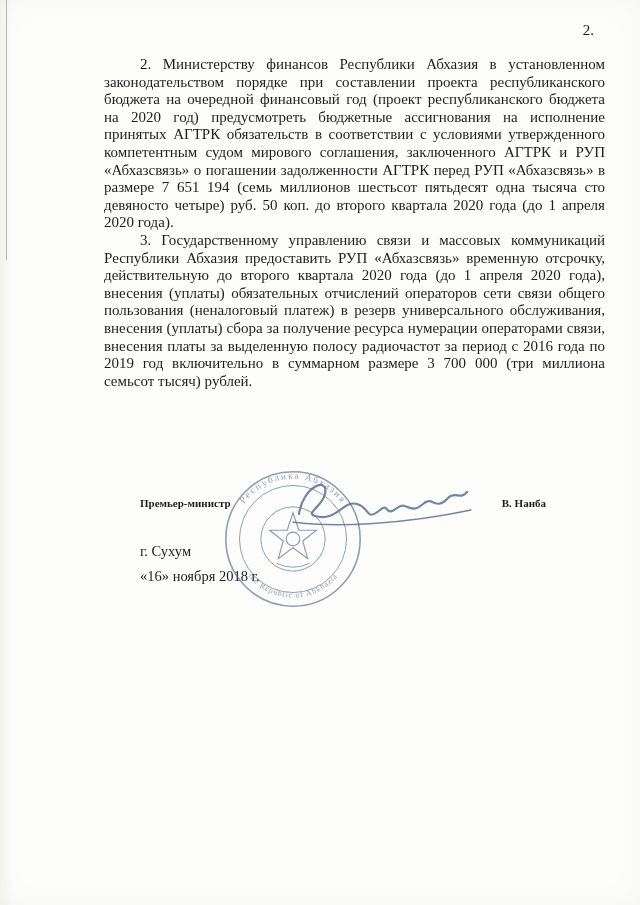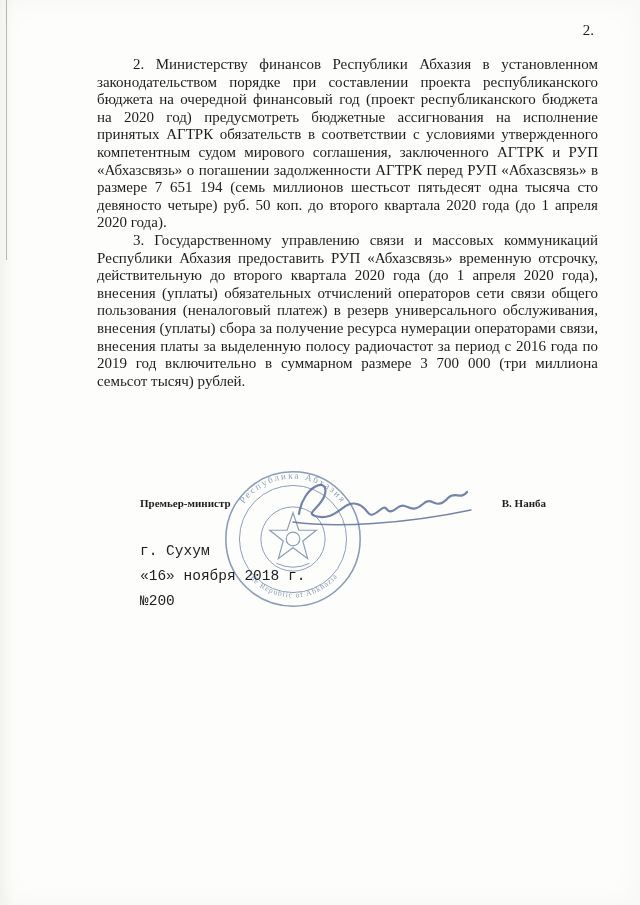--- a/index.html
+++ b/index.html
@@ -17,21 +17,21 @@
   }
   .page-number {
     position: absolute;
     top: 22px;
     right: 46px;
     font-size: 15px;
   }
   .doc-body {
     position: absolute;
     top: 56px;
-    left: 97px;
+    left: 104px;
     width: 501px;
     font-size: 15px;
     line-height: 17.6px;
     text-align: justify;
   }
   .doc-body p {
     margin: 0;
     text-indent: 36px;
   }
   .signature-area {
@@ -45,21 +45,21 @@
     justify-content: space-between;
     font-weight: bold;
     font-size: 11px;
     gap: 29px;
   }
   .sig-meta {
     margin-top: 30px;
     font-size: 14.5px;
     line-height: 25px;
   }
-  .sig-meta div { white-space: nowrap; font-family: Liberation Mono, monospace; }
+  .sig-meta div { white-space: nowrap; }
   .stamp {
     position: absolute;
     left: 220px;
     top: 466px;
     width: 146px;
     height: 146px;
     opacity: 0.62;
     pointer-events: none;
   }
   .handwriting {
@@ -95,21 +95,20 @@
   </div>
 
   <div class="signature-area">
     <div class="sig-row">
       <span>Премьер-министр</span>
       <span>В. Нанба</span>
     </div>
     <div class="sig-meta">
       <div>г. Сухум</div>
       <div>«16» ноября 2018 г.</div>
-      <div>№200</div>
     </div>
   </div>
 
   <svg class="stamp" viewBox="0 0 150 150" aria-hidden="true">
     <g fill="none" stroke="#44618f" stroke-width="1.6">
       <circle cx="75" cy="75" r="69"></circle>
       <circle cx="75" cy="75" r="55" stroke-width="1"></circle>
       <circle cx="75" cy="75" r="33" stroke-width="1"></circle>
     </g>
     <defs>

